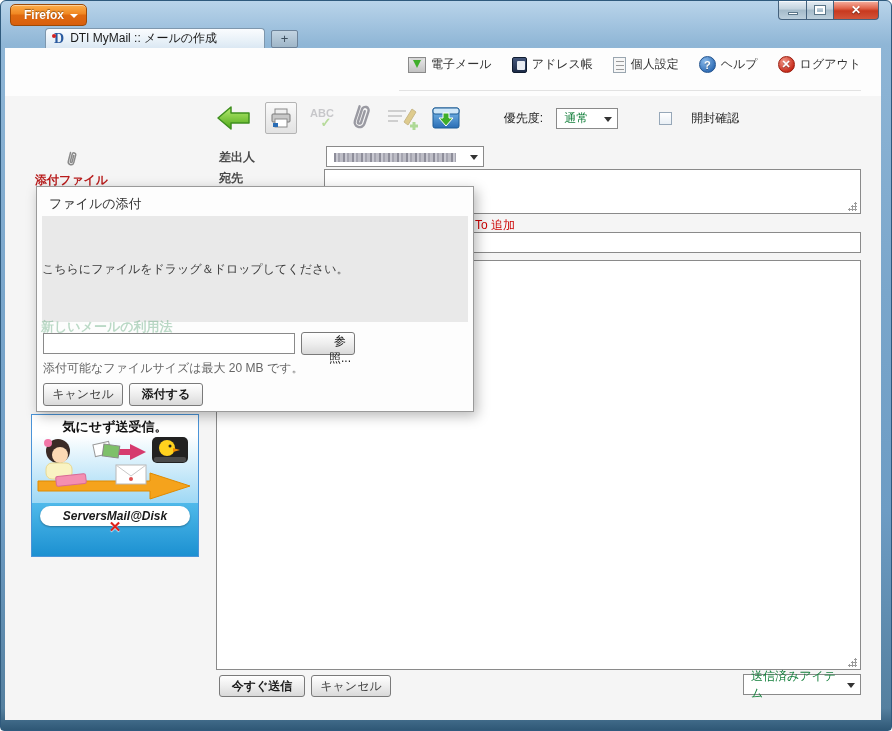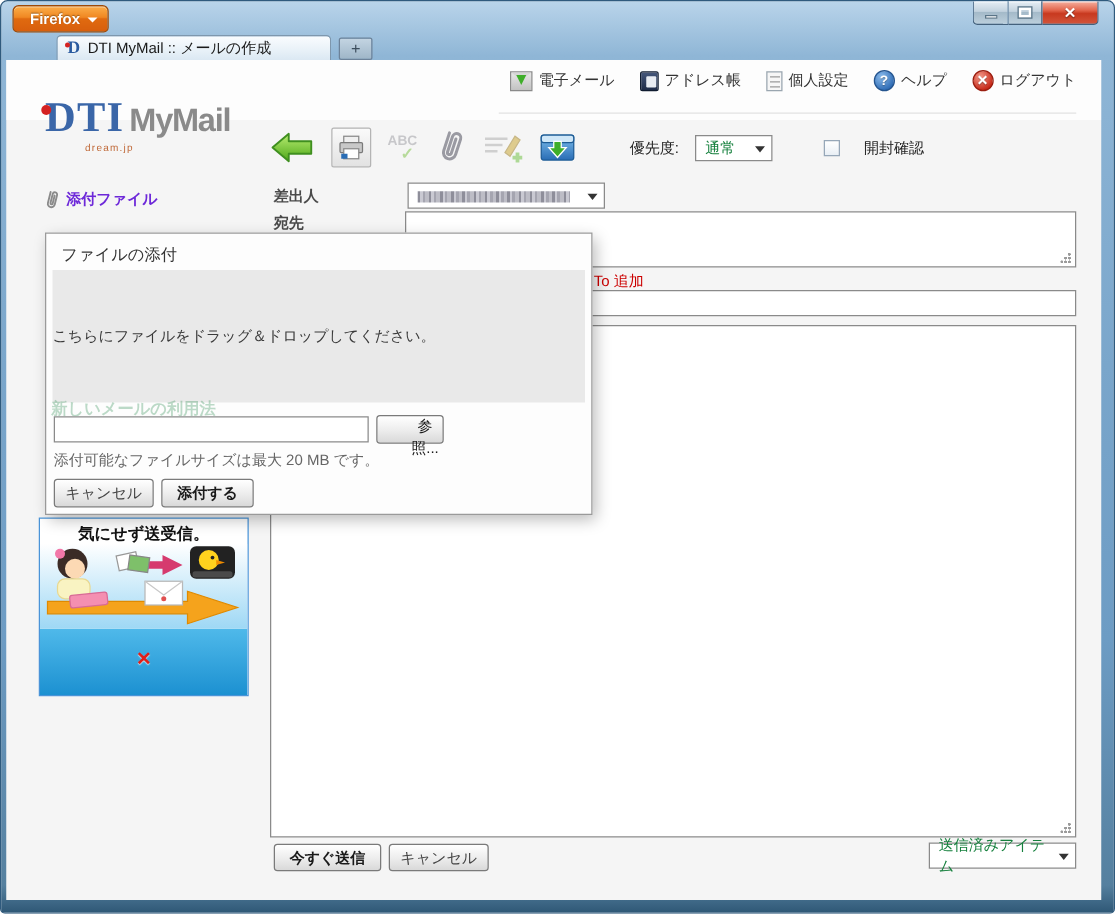--- a/index.html
+++ b/index.html
@@ -117,21 +117,21 @@
          font-size:12px; color:#1a1a1a; font-family:"Liberation Sans", sans-serif; cursor:pointer; }
   .btn.bold { font-weight:bold; }
 
   .send-btn { position:absolute; left:214px; top:627px; width:86px; height:22px; }
   .cancel-btn { position:absolute; left:306px; top:627px; width:80px; height:22px; color:#444; }
   .saveto-label { position:absolute; left:500px; top:631px; width:232px; text-align:right; font-size:12px; color:#222; }
   .saveto-select { position:absolute; left:738px; top:626px; width:118px; }
 
   
   .side-attach { position:absolute; left:30px; top:103px; display:flex; align-items:center; gap:5px;
-                 font-size:12px; font-weight:bold; color:#6d28d9; cursor:pointer; }
+                 font-size:12px; font-weight:bold; color:#b91c1c; cursor:pointer;flex-direction:column; }
 
   
   .dialog { position:absolute; left:31px; top:138px; width:438px; height:226px; background:#fdfdfd;
             border:1px solid #9a9a9a; box-shadow:3px 4px 12px rgba(0,0,0,.28); z-index:20; }
   .dlg-title { position:absolute; left:12px; top:8px; font-size:13px; color:#333; }
   .dropzone { position:absolute; left:5px; top:29px; width:426px; height:106px; background:#e9e9e9;
               display:flex; align-items:center; justify-content:flex-start; font-size:12px; color:#3a3a3a; }
   .ghost-heading { position:absolute; left:4px; top:131px; font-size:13px; font-weight:bold; color:#15803d; opacity:.28; }
   .dlg-file { left:6px; top:146px; width:252px; height:21px; }
   .dlg-browse { position:absolute; left:264px; top:145px; width:54px; height:23px;padding-left:24px; }
@@ -215,24 +215,20 @@
         <span>ヘルプ</span>
       </div>
       <div class="nav-item">
         <span class="circ circ-out">
             <span>✕</span>
           </span>
         <span>ログアウト</span>
       </div>
     </div>
 
-    <div class="logo">
-      <span class="logo-dti"><span class="logo-dot"></span><span>DTI</span></span><span class="logo-mymail">MyMail</span>
-      <span class="logo-domain">dream.jp</span>
-    </div>
 
     <div class="toolbar">
       <div class="tbi">
         <svg width="36" height="28" viewBox="0 0 36 28">
           <defs>
               <linearGradient id="gGr" x1="0" y1="0" x2="0" y2="1">
             <stop offset="0" stop-color="#b8ec72"></stop>
                 <stop offset="1" stop-color="#4ea818"></stop>
               </linearGradient>
             </defs>
@@ -338,20 +334,23 @@
         <rect x="84" y="30" width="30" height="19" fill="#ffffff" stroke="#b8b8b8"></rect>
         <polyline points="84,30 99,41 114,30" fill="none" stroke="#c8c8c8"></polyline>
         <circle cx="99" cy="44" r="2" fill="#e05050"></circle>
         <circle cx="26" cy="16" r="12" fill="#3b2b26"></circle>
         <circle cx="28" cy="20" r="8" fill="#fcd9b4"></circle>
         <circle cx="16" cy="8" r="4" fill="#f277a8"></circle>
         <rect x="14" y="28" width="26" height="16" rx="6" fill="#f9f3c2" stroke="#e8d890"></rect>
         <rect x="24" y="40" width="30" height="10" rx="2" fill="#f48fb1" stroke="#d86a96" transform="rotate(-6 39 45)"></rect>
       </svg>
       <div class="ad-band"></div>
+      <div class="ad-pill pill1">
+          <span>ServersMail@Disk</span>
+        </div>
       <span class="ad-x">✕</span>
     </div>
 
     <div class="dialog">
       <span class="dlg-title">ファイルの添付</span>
       <div class="dropzone">
         <span>こちらにファイルをドラッグ＆ドロップしてください。</span>
       </div>
       <span class="ghost-heading">新しいメールの利用法</span>
       <input class="txt dlg-file" style="">

